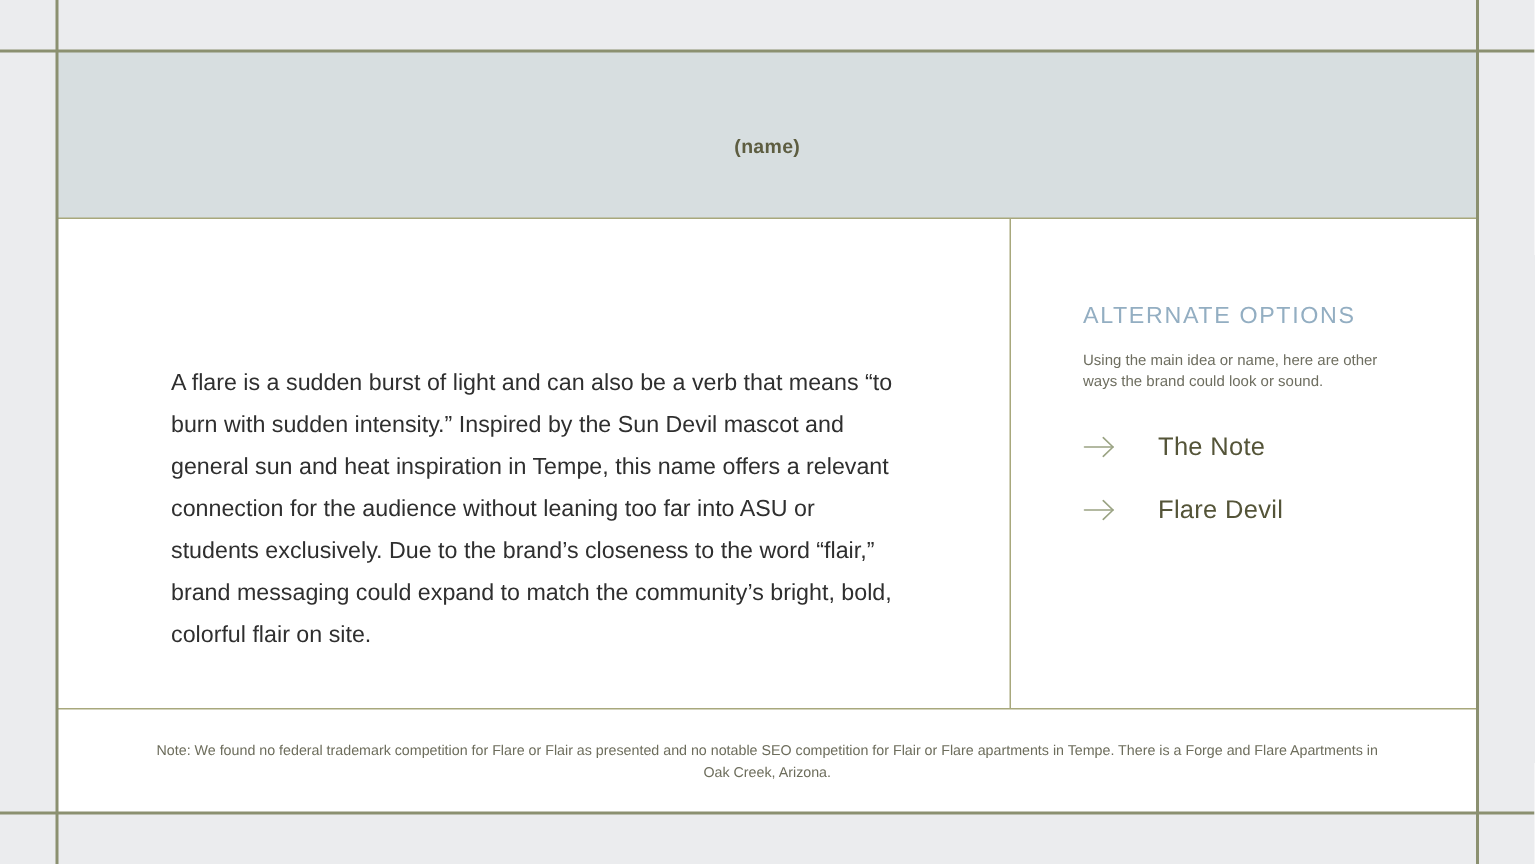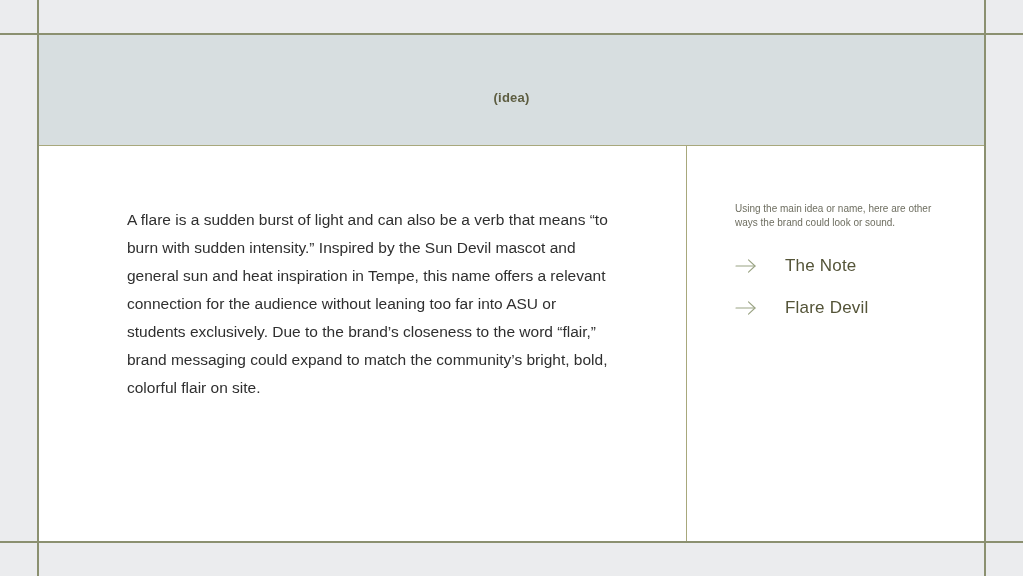--- a/index.html
+++ b/index.html
@@ -75,22 +75,21 @@
     flex: 1 1 auto;
     display: flex;
     min-height: 0;
     border-bottom: 1px solid #a8a87c;
   }
 
   .desc-col {
     width: 636px;
     flex: 0 0 636px;
     border-right: 1px solid #a8a87c;
-    padding: 60px 40px 20px 76px;
-    margin-left: 13px;
+    padding: 96px 40px 20px 76px;
   }
 
   .desc-text {
     font-size: 15.5px;
     line-height: 28px;
     color: #2f2f2f;
     max-width: 486px;
   }
 
   .alt-col {
@@ -160,30 +159,31 @@
 <body>
 
 <div class="guide guide-v-left"></div>
 <div class="guide guide-v-right"></div>
 <div class="guide guide-h-top"></div>
 <div class="guide guide-h-bottom"></div>
 
 <div class="slide">
 
   <div class="header-band">
-    <div class="brand-pron">(idea)</div>
+    <div class="brand-pron">(name)</div>
   </div>
 
   <div class="body-area">
 
     <div class="desc-col">
       <p class="desc-text">A flare is a sudden burst of light and can also be a verb that means “to burn with sudden intensity.” Inspired by the Sun Devil mascot and general sun and heat inspiration in Tempe, this name offers a relevant connection for the audience without leaning too far into ASU or students exclusively. Due to the brand’s closeness to the word “flair,” brand messaging could expand to match the community’s bright, bold, colorful flair on site.</p>
     </div>
 
     <div class="alt-col">
+      <div class="alt-heading">ALTERNATE OPTIONS</div>
       <div class="alt-sub">Using the main idea or name, here are other ways the brand could look or sound.</div>
 
       <ul class="alt-list">
         <li class="alt-item">
           <span class="alt-arrow">
             <svg width="22" height="16" viewBox="0 0 22 16" fill="none" stroke="currentColor" stroke-width="1.1" stroke-linecap="round" stroke-linejoin="round">
               <line x1="1" y1="8" x2="20" y2="8"></line>
               <polyline points="13.5,1.8 20,8 13.5,14.2"></polyline>
             </svg>
           </span>
@@ -196,14 +196,17 @@
               <polyline points="13.5,1.8 20,8 13.5,14.2"></polyline>
             </svg>
           </span>
           <span class="alt-label">Flare Devil</span>
         </li>
       </ul>
     </div>
 
   </div>
 
+  <div class="footer-note">
+    <p class="footer-text">Note: We found no federal trademark competition for Flare or Flair as presented and no notable SEO competition for Flair or Flare apartments in Tempe. There is a Forge and Flare Apartments in Oak Creek, Arizona.</p>
+  </div>
 
 </div>
 
 </body></html>

